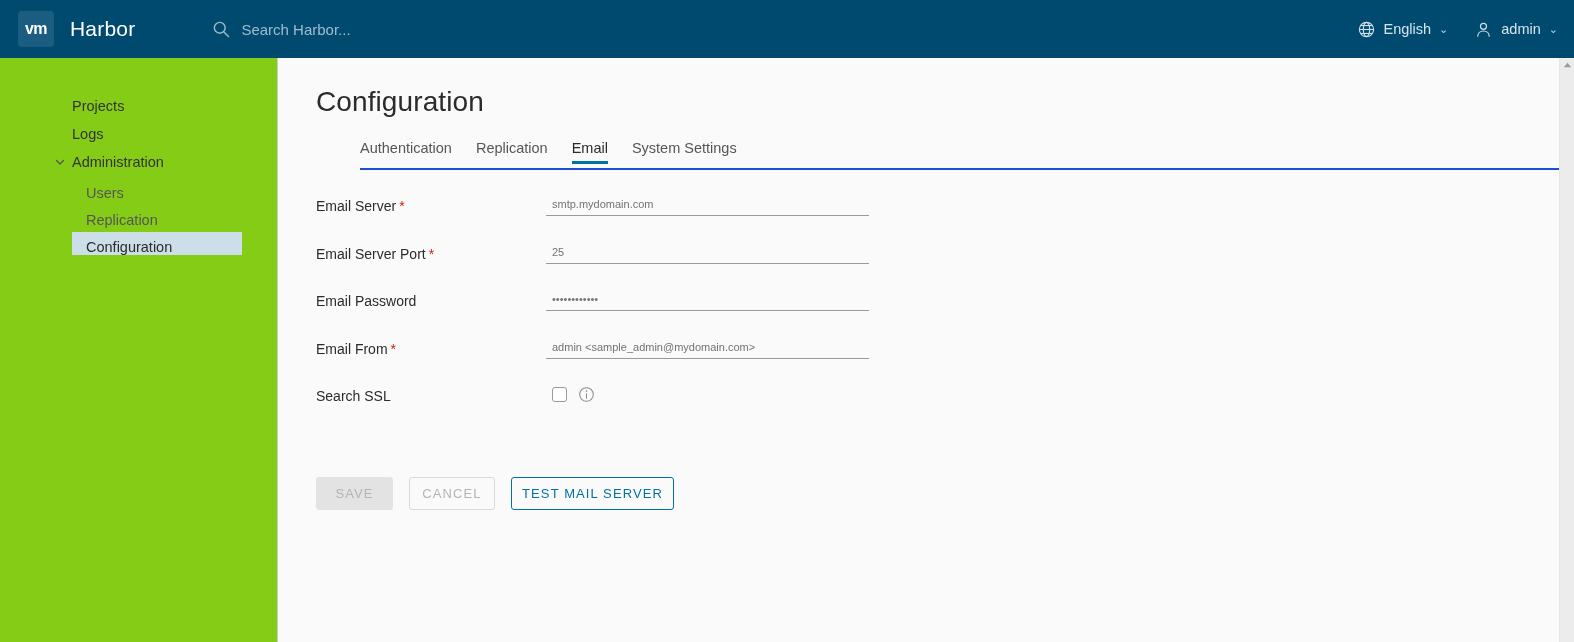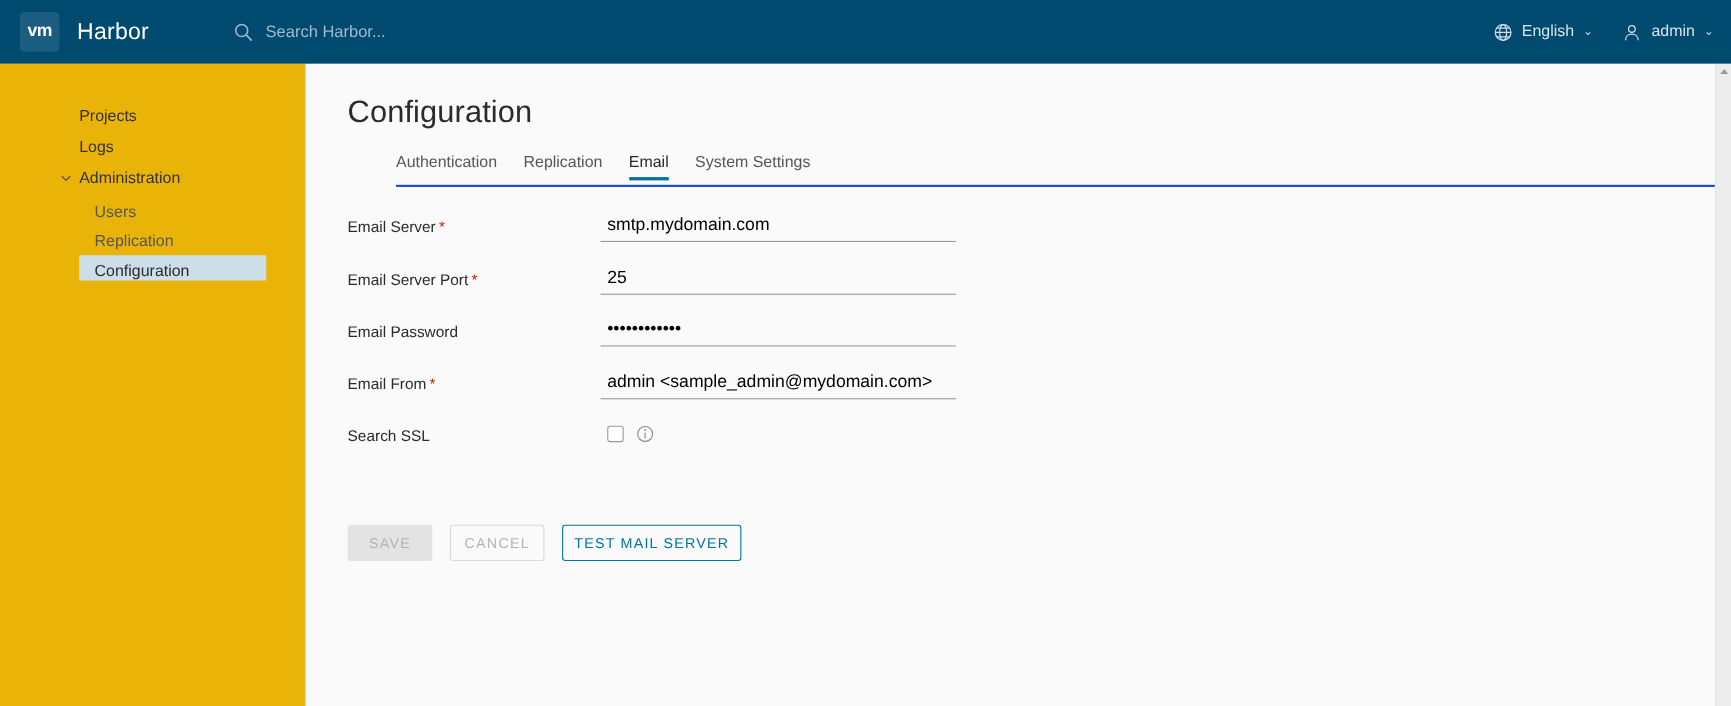--- a/index.html
+++ b/index.html
@@ -74,21 +74,21 @@
     cursor: pointer;
   }
   .hdr-item svg { display: block; }
   .caret { font-size: 11px; color: #c0d4e0; line-height: 1; }
 
   
   .sidebar {
     position: absolute;
     top: 58px; left: 0;
     width: 278px; height: 584px;
-    background: #eab308;
+    background: #84cc16;
     border-right: 1px solid #cccccc;
     padding-top: 36px;
   }
   .nav-item {
     height: 24px;
     display: flex;
     align-items: center;
     margin: 0 0 4px 0;
     padding-left: 72px;
     font-size: 14.5px;
@@ -175,22 +175,22 @@
     flex-shrink: 0;
   }
   .req { color: #c92100; margin-left: 3px; font-size: 14px; }
   .form-field { width: 323px; }
   .form-input {
     width: 323px;
     border: none;
     border-bottom: 1px solid #9a9a9a;
     background: transparent;
     font-family: "Liberation Sans", sans-serif;
-    font-size: 16px;
-    color: #000000;
+    font-size: 11px;
+    color: #737373;
     padding: 2px 0 5px 6px;
     outline: none;
   }
   .form-input::placeholder { color: #9a9a9a; }
   .checkbox-row {
     display: flex;
     align-items: center;
     gap: 11px;
     padding-left: 6px;
     padding-top: 2px;

